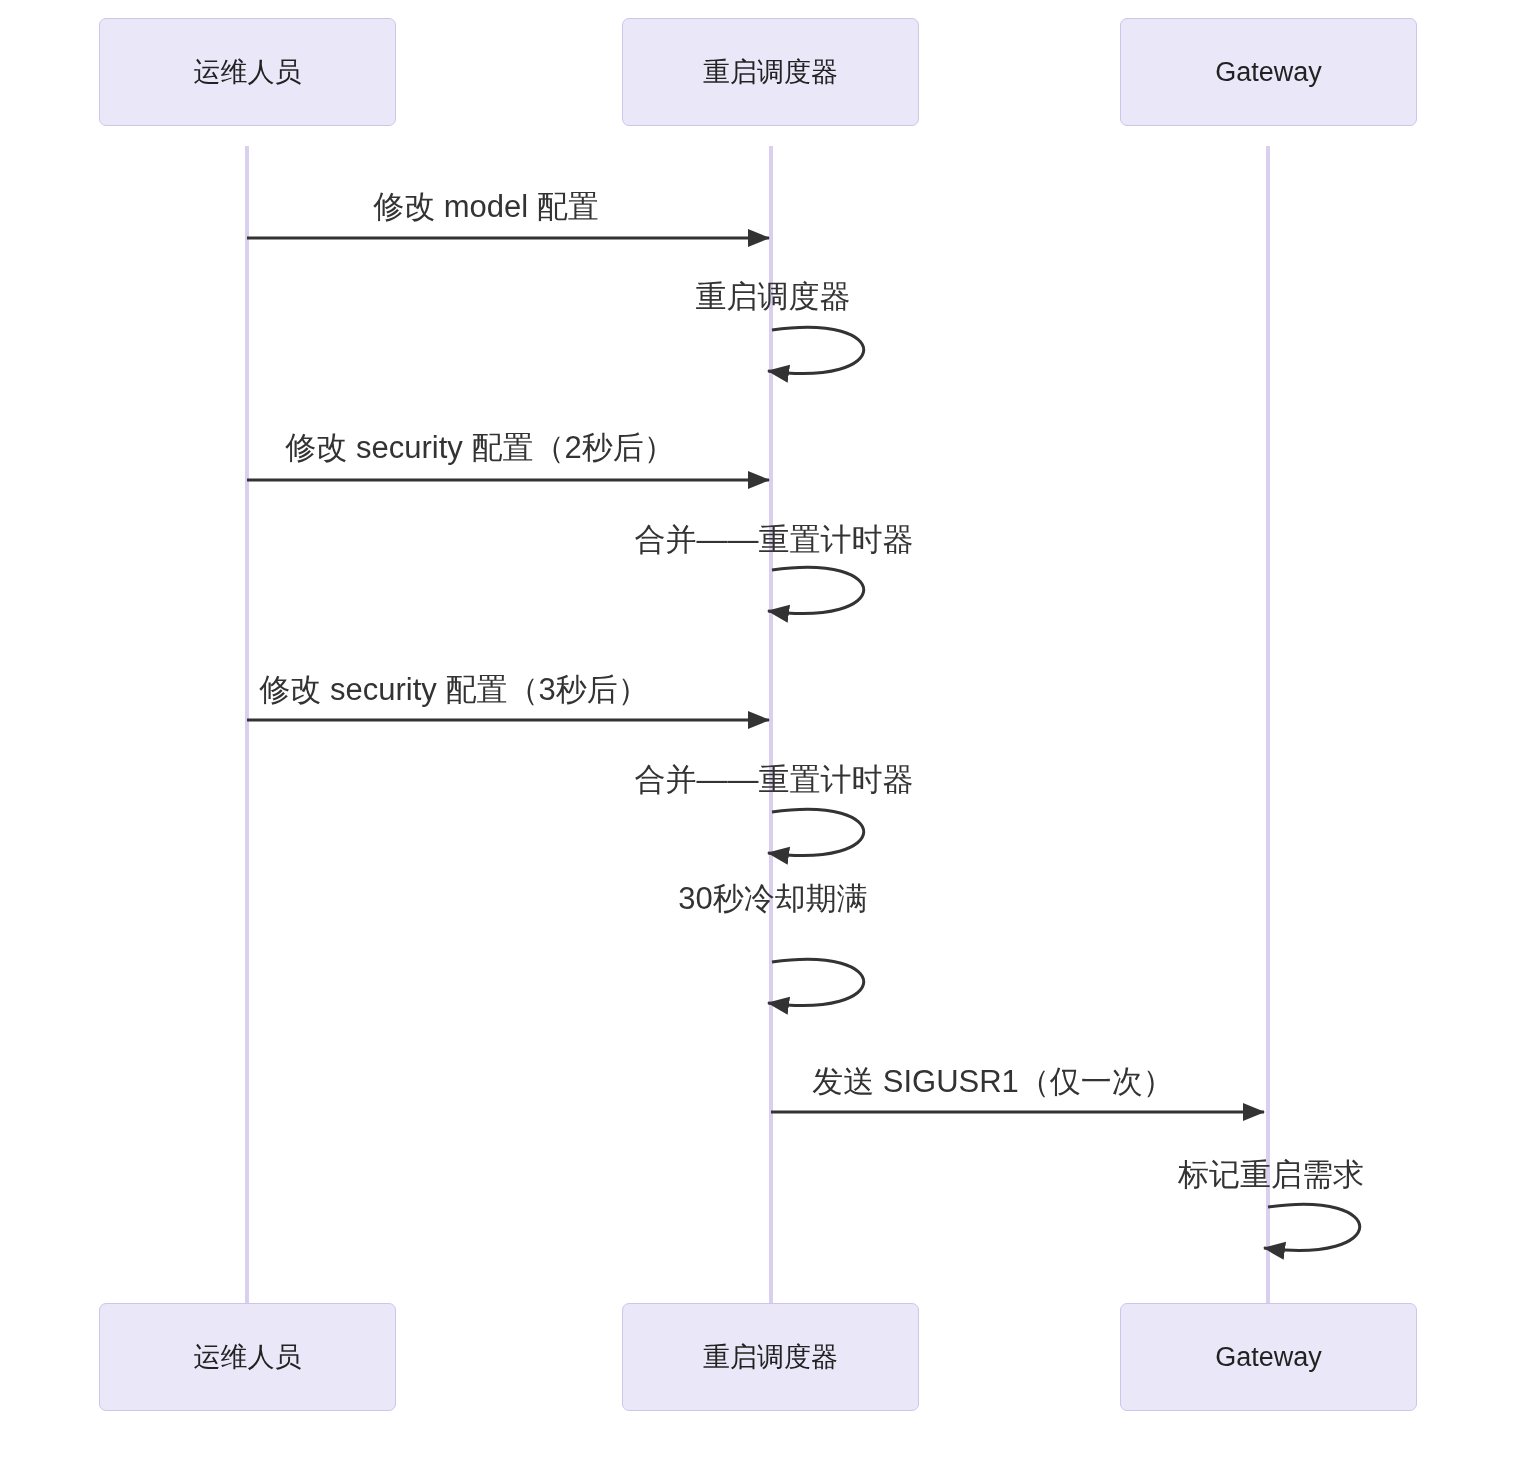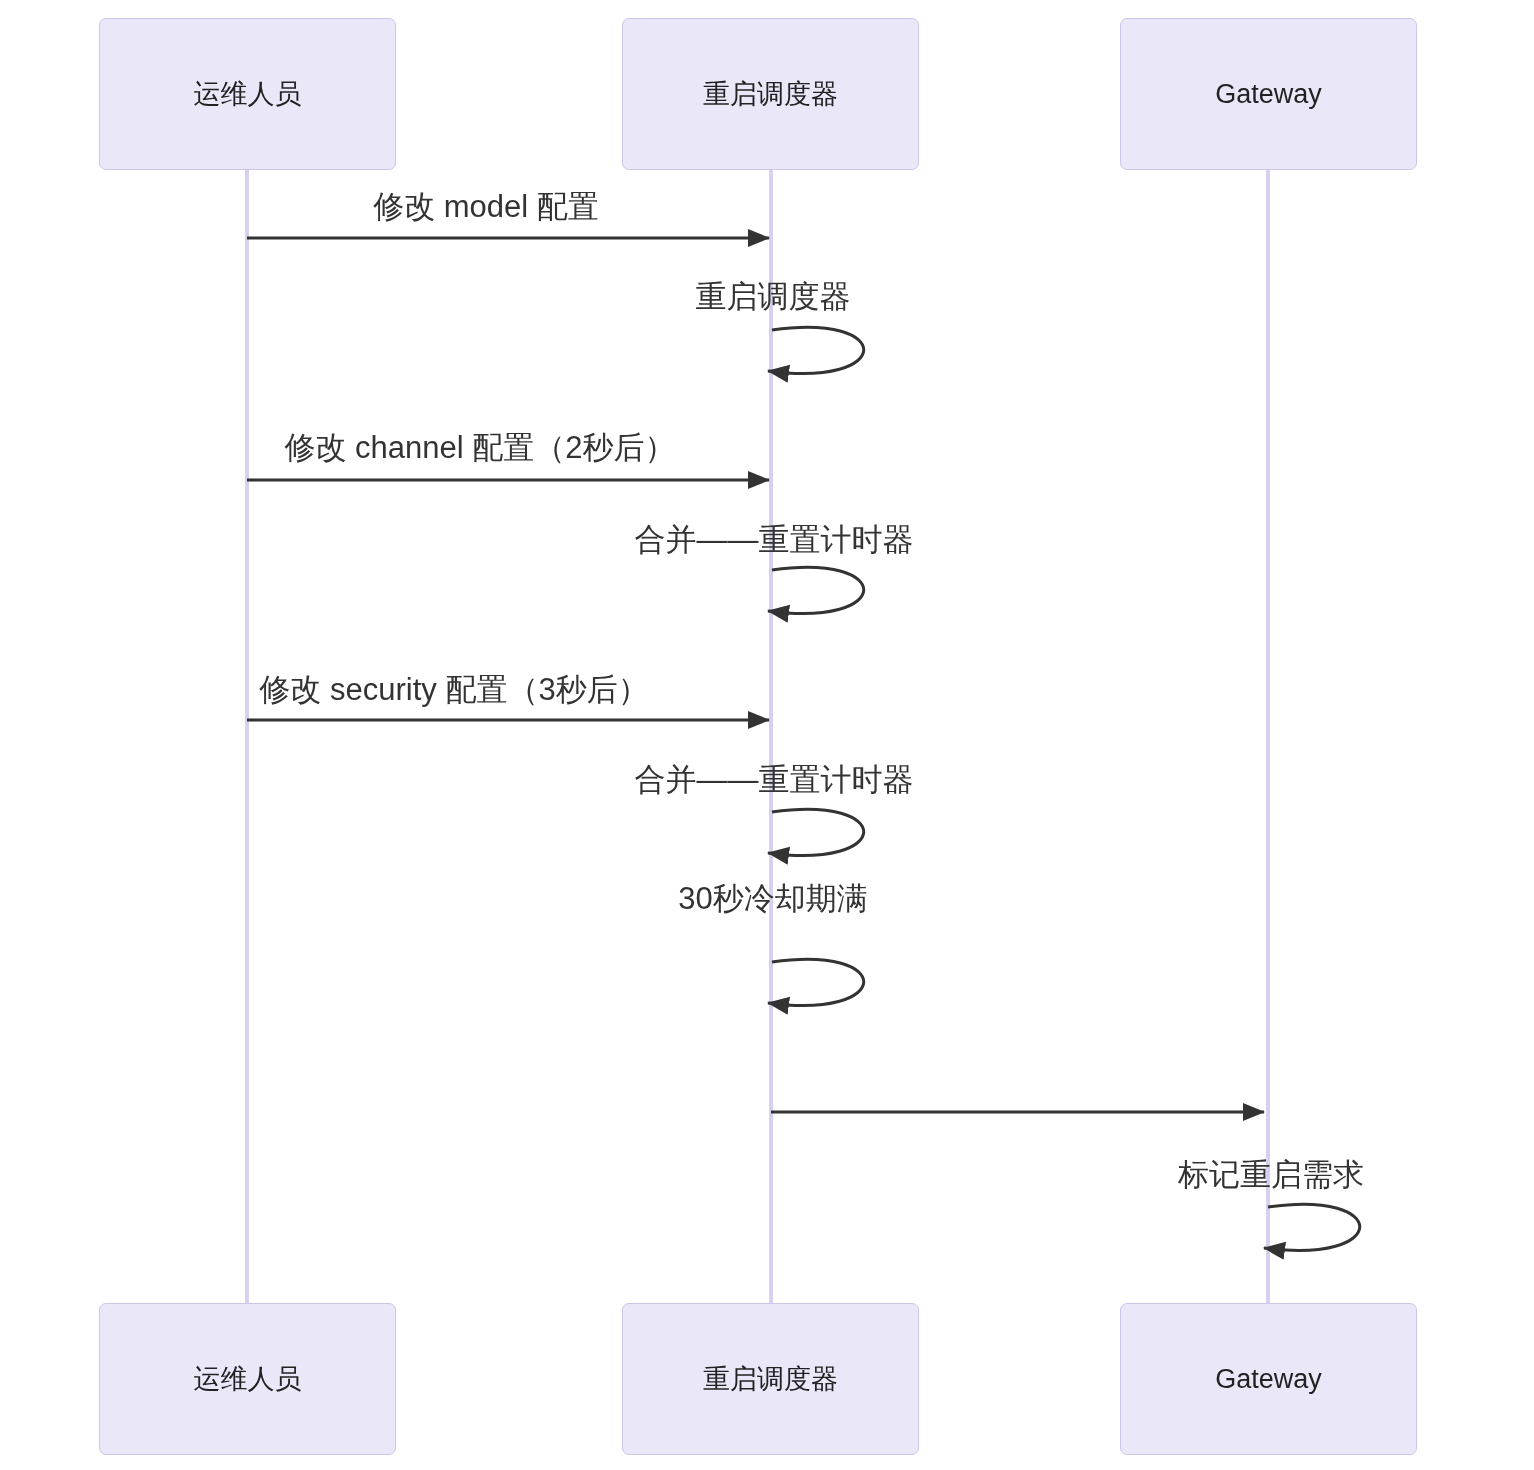--- a/index.html
+++ b/index.html
@@ -19,21 +19,21 @@
     font-family:"Liberation Sans", sans-serif;
     overflow:hidden;
   }
   .lifeline{
     position:absolute;
     width:4px;top:146px;height:1157px;
     background:var(--lifeline);
   }
   .actor{
     position:absolute;
-    width:297px;height:152px;
+    width:297px;height:108px;
     background:var(--actor-fill);
     border:1.5px solid var(--actor-border);
     border-radius:7px;
     box-sizing:border-box;
     display:flex;align-items:center;justify-content:center;
     font-size:27px;color:var(--text);
     z-index:4;
   }
   .overlay{
     position:absolute;left:0;top:0;width:1534px;height:1470px;
@@ -71,25 +71,26 @@
     <path class="msg-line" d="M772,570 C895,552 895,628 768,611" marker-end="url(#arrow)"></path>
     <line class="msg-line" x1="247" y1="720" x2="769" y2="720" marker-end="url(#arrow)"></line>
     <path class="msg-line" d="M772,812 C895,794 895,870 768,853" marker-end="url(#arrow)"></path>
     <path class="msg-line" d="M772,962 C895,944 895,1020 768,1003" marker-end="url(#arrow)"></path>
     <line class="msg-line" x1="771" y1="1112" x2="1264" y2="1112" marker-end="url(#arrow)"></line>
     <path class="msg-line" d="M1268,1207 C1391,1189 1391,1265 1264,1248" marker-end="url(#arrow)"></path>
   </svg>
 
   <div class="msg-label" style="left:486px;top:189px">修改 model 配置</div>
   <div class="msg-label" style="left:773px;top:279px">重启调度器</div>
-  <div class="msg-label" style="left:480px;top:430px">修改 channel 配置（2秒后）</div>
+  <div class="msg-label" style="left:480px;top:430px">修改 security 配置（2秒后）</div>
   <div class="msg-label" style="left:774px;top:522px">合并——重置计时器</div>
   <div class="msg-label" style="left:454px;top:672px">修改 security 配置（3秒后）</div>
   <div class="msg-label" style="left:774px;top:762px">合并——重置计时器</div>
   <div class="msg-label" style="left:773px;top:881px">30秒冷却期满</div>
+  <div class="msg-label" style="left:993px;top:1064px">发送 SIGUSR1（仅一次）</div>
   <div class="msg-label" style="left:1271px;top:1157px">标记重启需求</div>
 
   <div class="actor" style="left:99px;top:18px">
     <span>运维人员</span>
   </div>
   <div class="actor" style="left:622px;top:18px">
     <span>重启调度器</span>
   </div>
   <div class="actor" style="left:1120px;top:18px">
     <span>Gateway</span>

